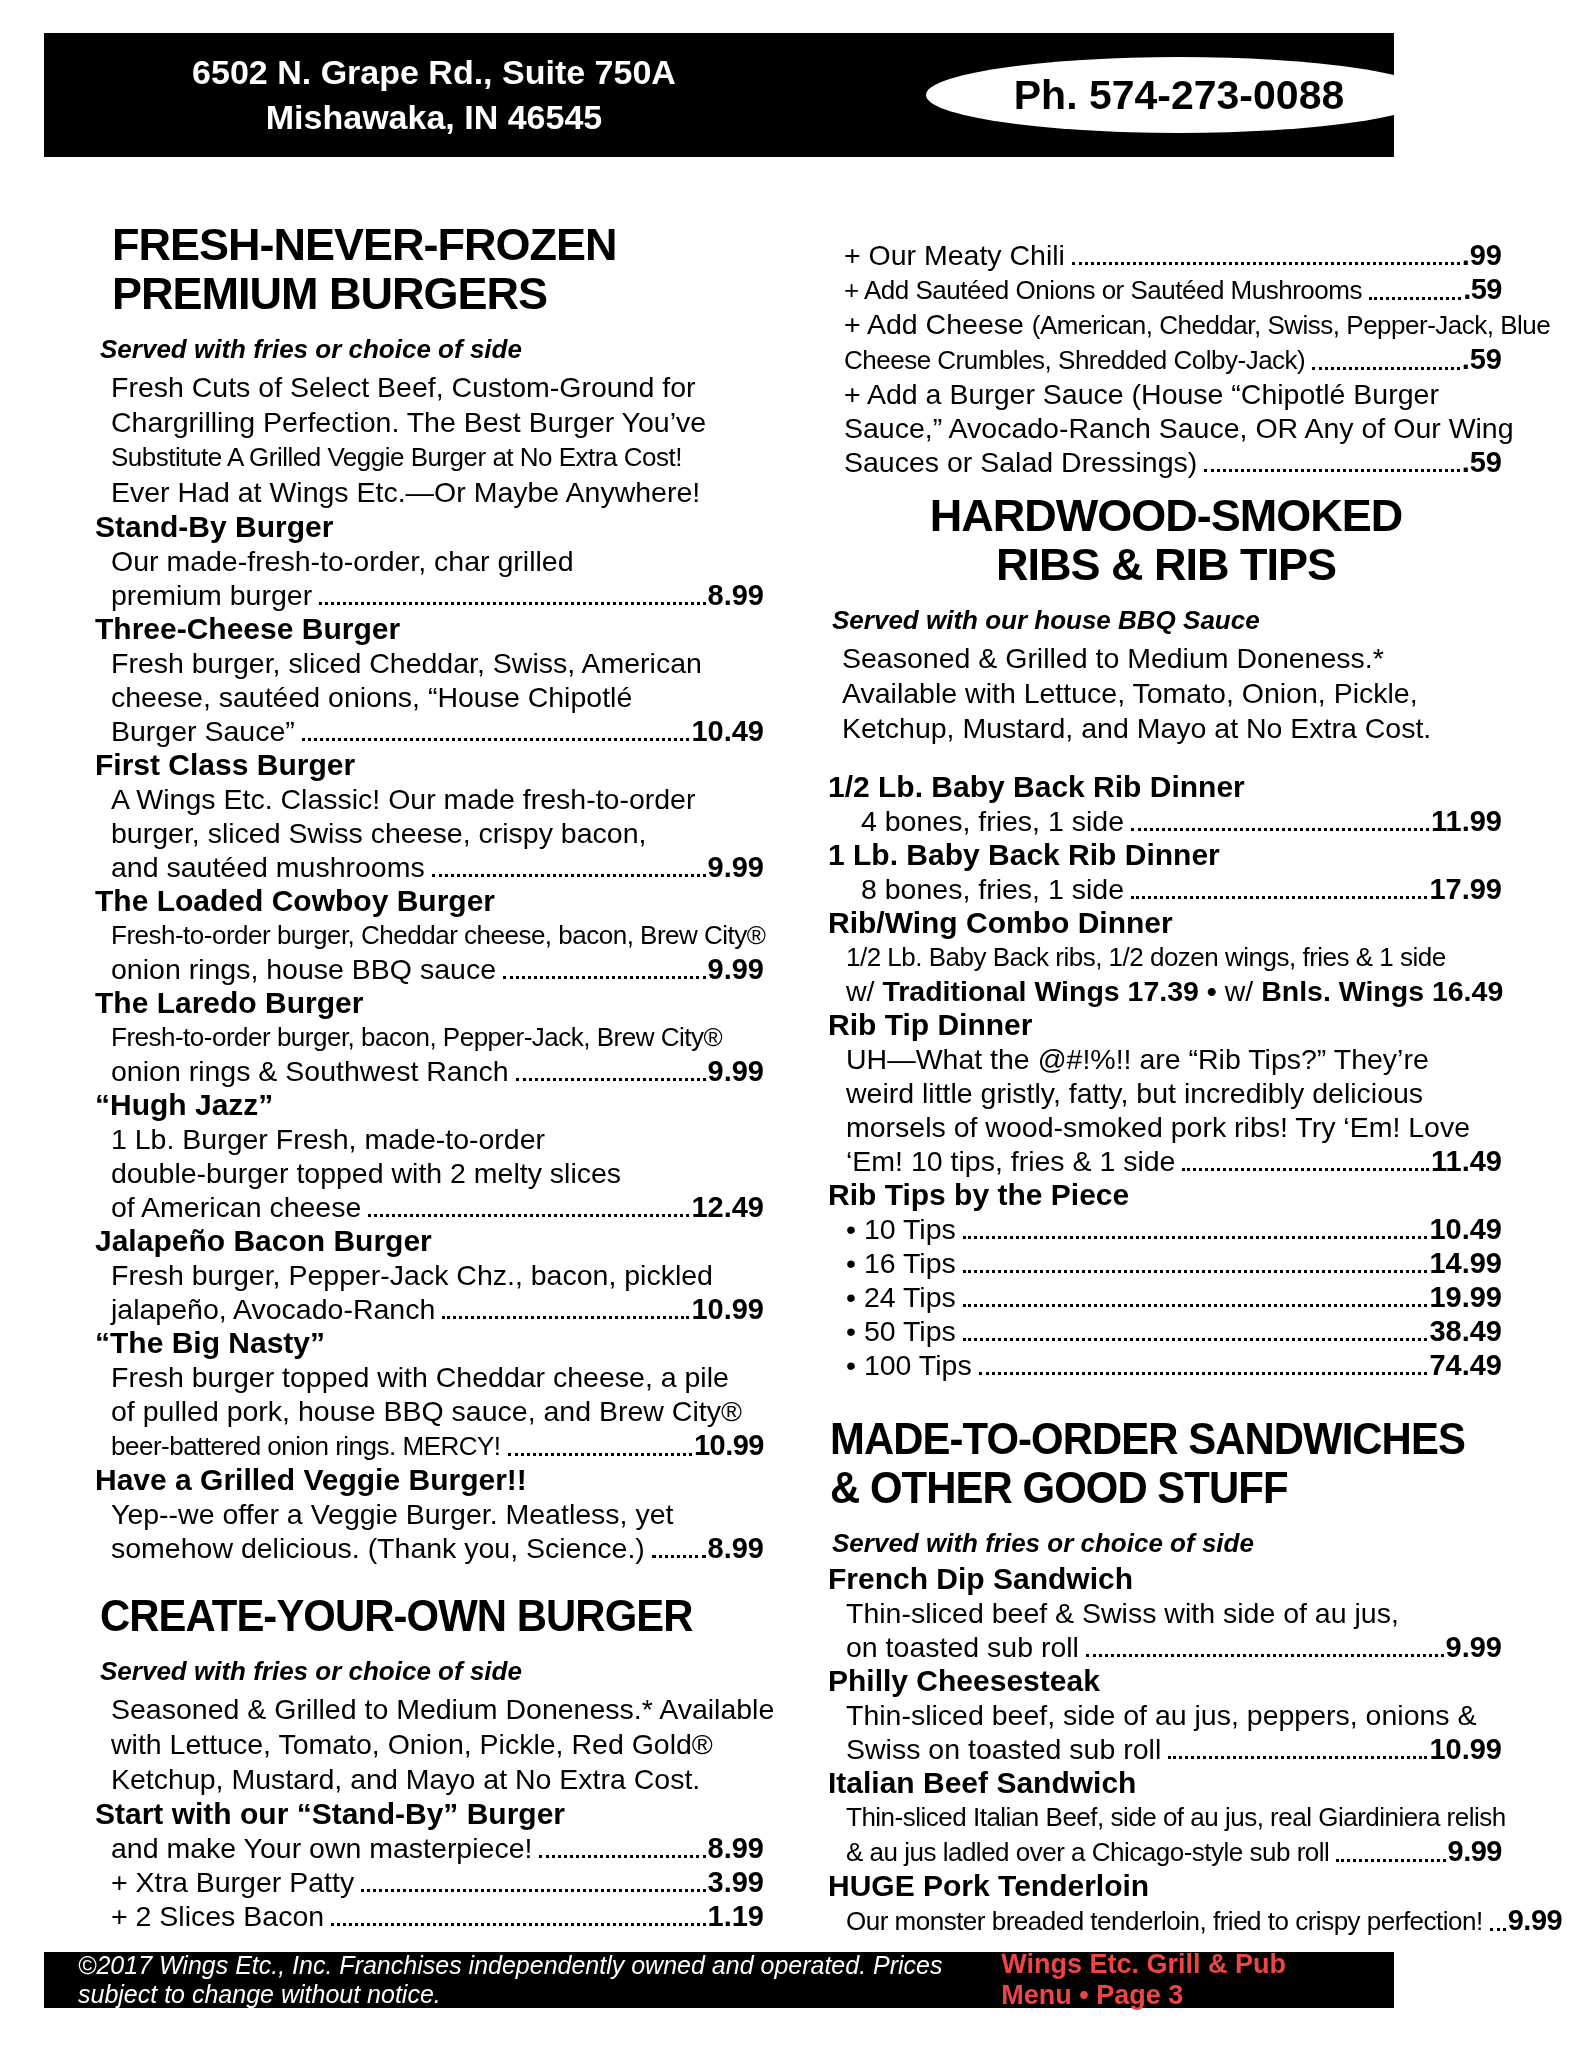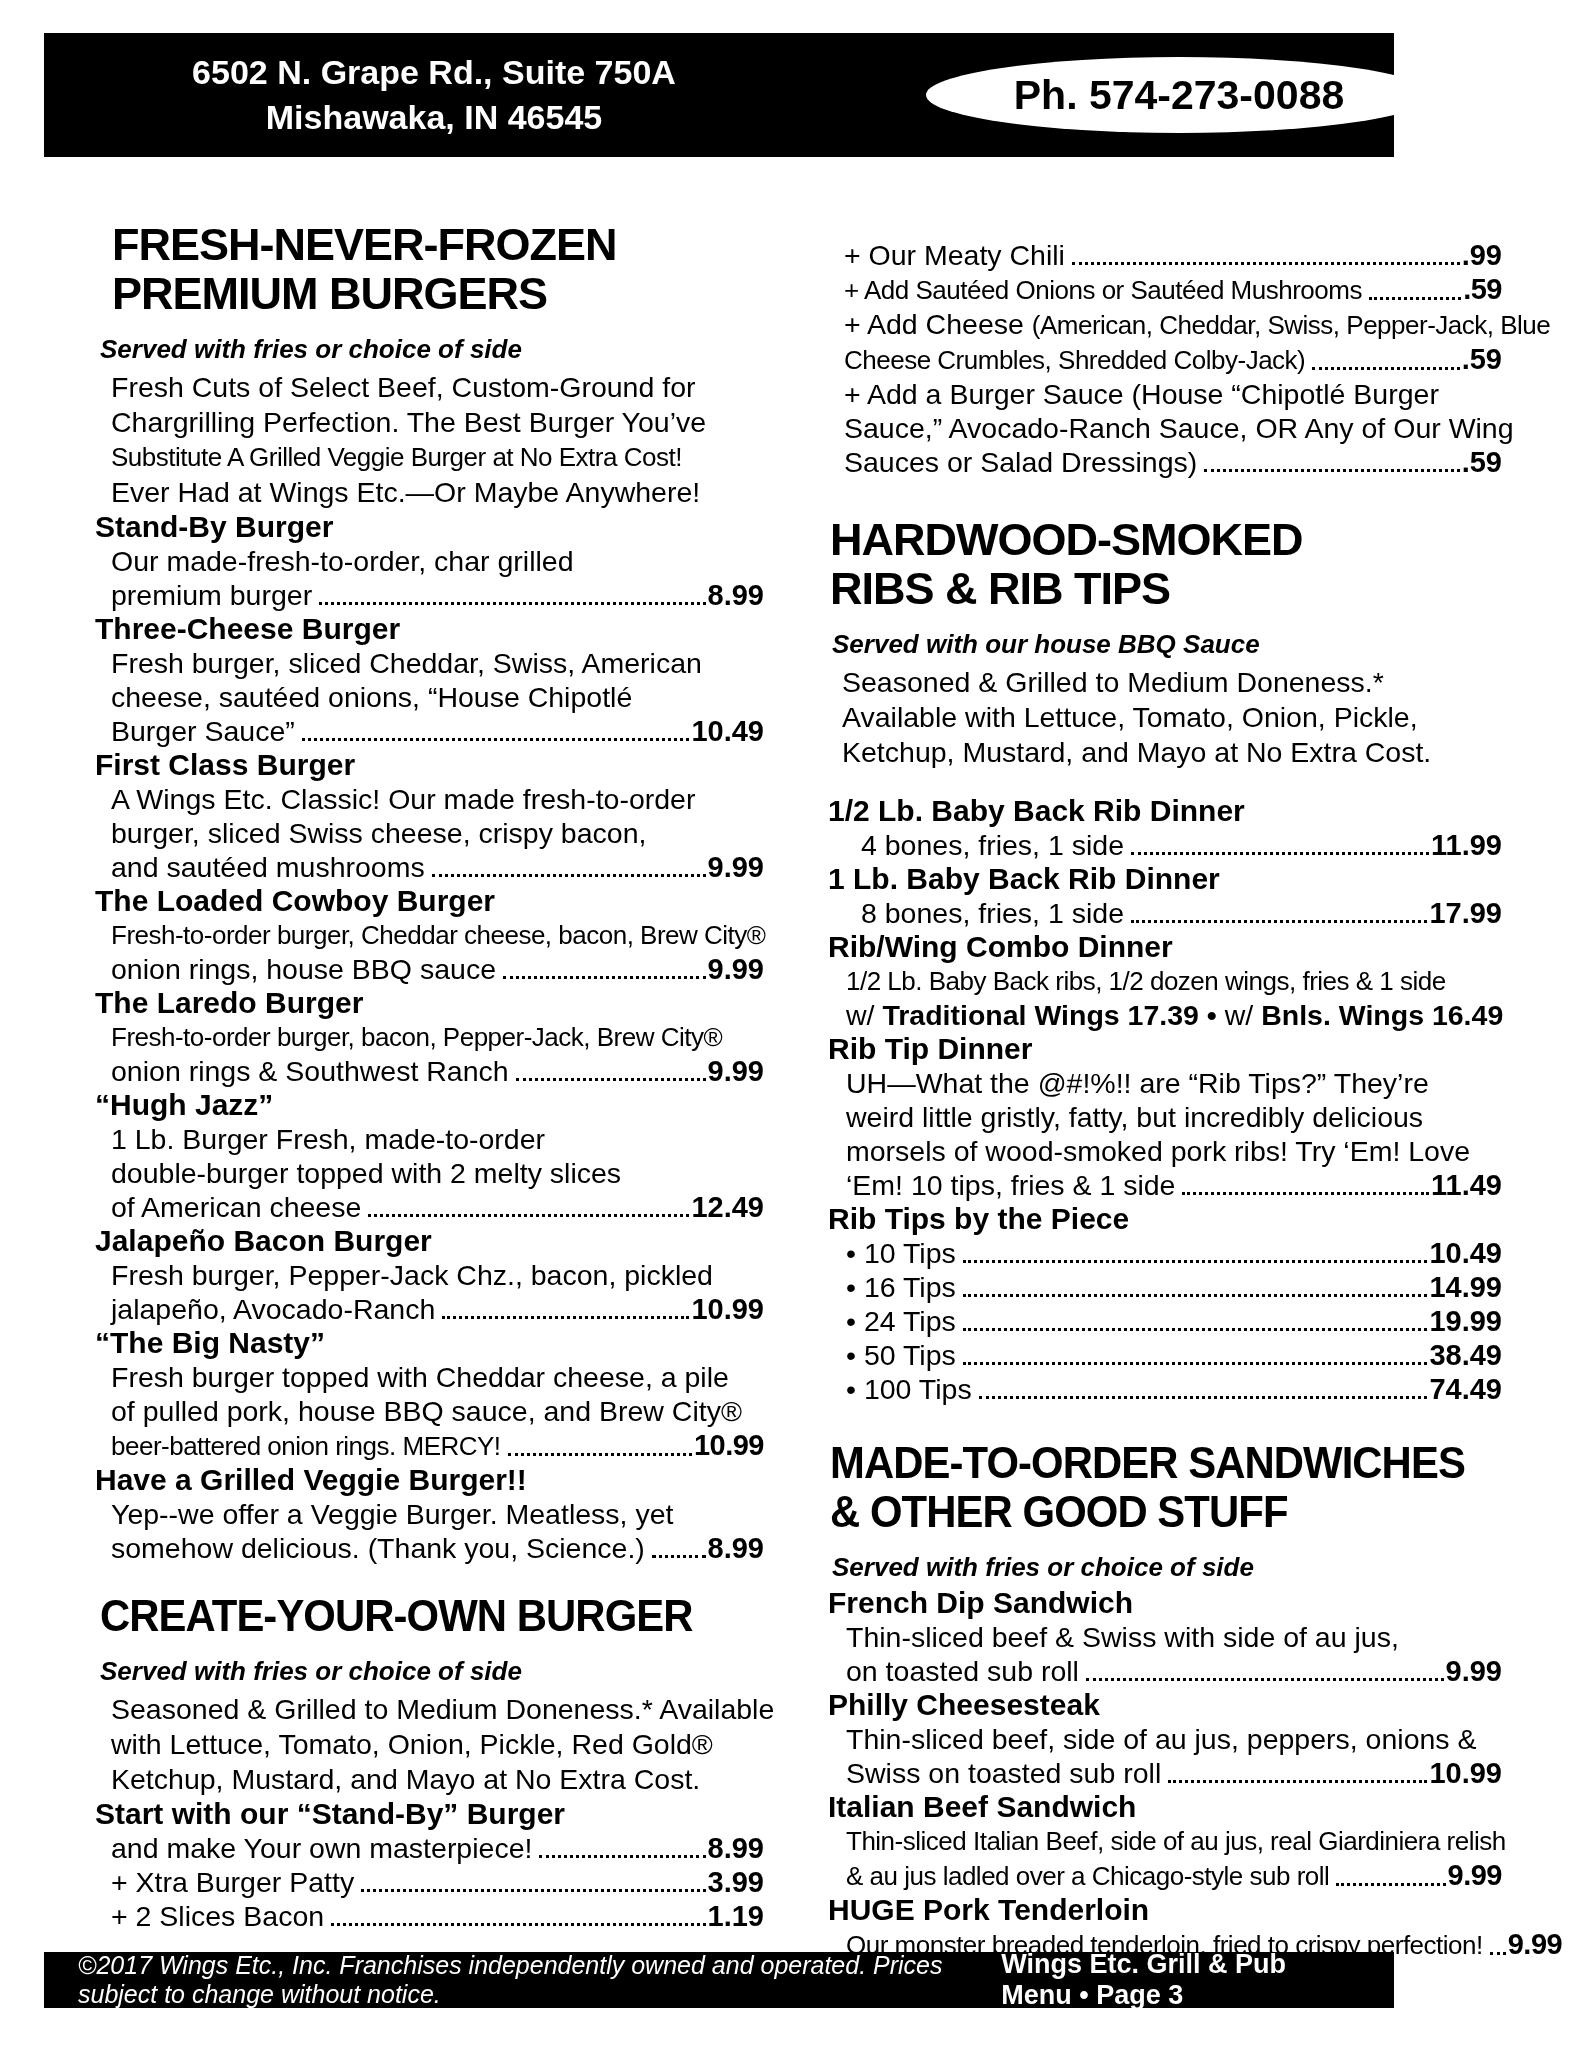--- a/index.html
+++ b/index.html
@@ -6,21 +6,21 @@
   html,body{margin:0;padding:0;}
   body{width:1582px;height:2048px;background:#ffffff;position:relative;
        font-family:"Liberation Sans", sans-serif;color:#000;overflow:hidden;}
   .bar{position:absolute;left:44px;width:1350px;background:#000;}
   #header-bar{top:33px;height:124px;}
   #footer-bar{top:1952px;height:56px;display:flex;align-items:center;justify-content:space-between;padding:0 38px 0 34px;box-sizing:border-box;}
   .address{position:absolute;left:140px;top:17px;width:500px;text-align:center;color:#fff;font-weight:bold;font-size:34px;line-height:45px;}
   .oval{position:absolute;left:882px;top:24px;width:506px;height:76px;background:#fff;border-radius:50%;display:flex;align-items:center;justify-content:center;}
   .phone{font-size:41px;font-weight:bold;color:#000;}
   .foot-left{color:#fff;font-style:italic;font-size:25px;}
-  .foot-right{color:#ffffff;font-weight:bold;font-size:27px;}
+  .foot-right{color:#ef4444;font-weight:bold;font-size:27px;}
 
   .col{position:absolute;top:212px;}
   #col-left{left:72px;width:692px;}
   #col-right{left:828px;width:674px;}
 
   .sec-title{font-weight:bold;font-size:45px;line-height:49px;letter-spacing:-1px;}
   .sec-title .t-line{white-space:nowrap;}
   .squeeze .t-line{transform:scaleX(0.93);transform-origin:0 50%;}
   .sec-sub{font-weight:bold;font-style:italic;font-size:26px;line-height:38px;margin-top:12px;}
   #col-left .sec-title{padding-left:28px;}
@@ -245,21 +245,21 @@
       </div>
       <div class="line addon">
         <span class="txt">Sauce,” Avocado-Ranch Sauce, OR Any of Our Wing</span>
       </div>
       <div class="line addon">
         <span class="txt">Sauces or Salad Dressings)</span>
         <span class="dots"></span>
         <span class="price">.59</span>
       </div>
     </div>
-    <div class="sec-title" style="margin-top: 36px;">
+    <div class="sec-title" style="margin-top: 12px; text-align: center;">
       <div class="t-line">HARDWOOD-SMOKED</div>
       <div class="t-line">RIBS &amp; RIB TIPS</div>
     </div>
     <div class="sec-sub">Served with our house BBQ Sauce</div>
     <div class="intro">
       <div class="intro-line">Seasoned &amp; Grilled to Medium Doneness.*</div>
       <div class="intro-line">Available with Lettuce, Tomato, Onion, Pickle,</div>
       <div class="intro-line">Ketchup, Mustard, and Mayo at No Extra Cost.</div>
     </div>
     <div class="item" style="margin-top: 24px;">

